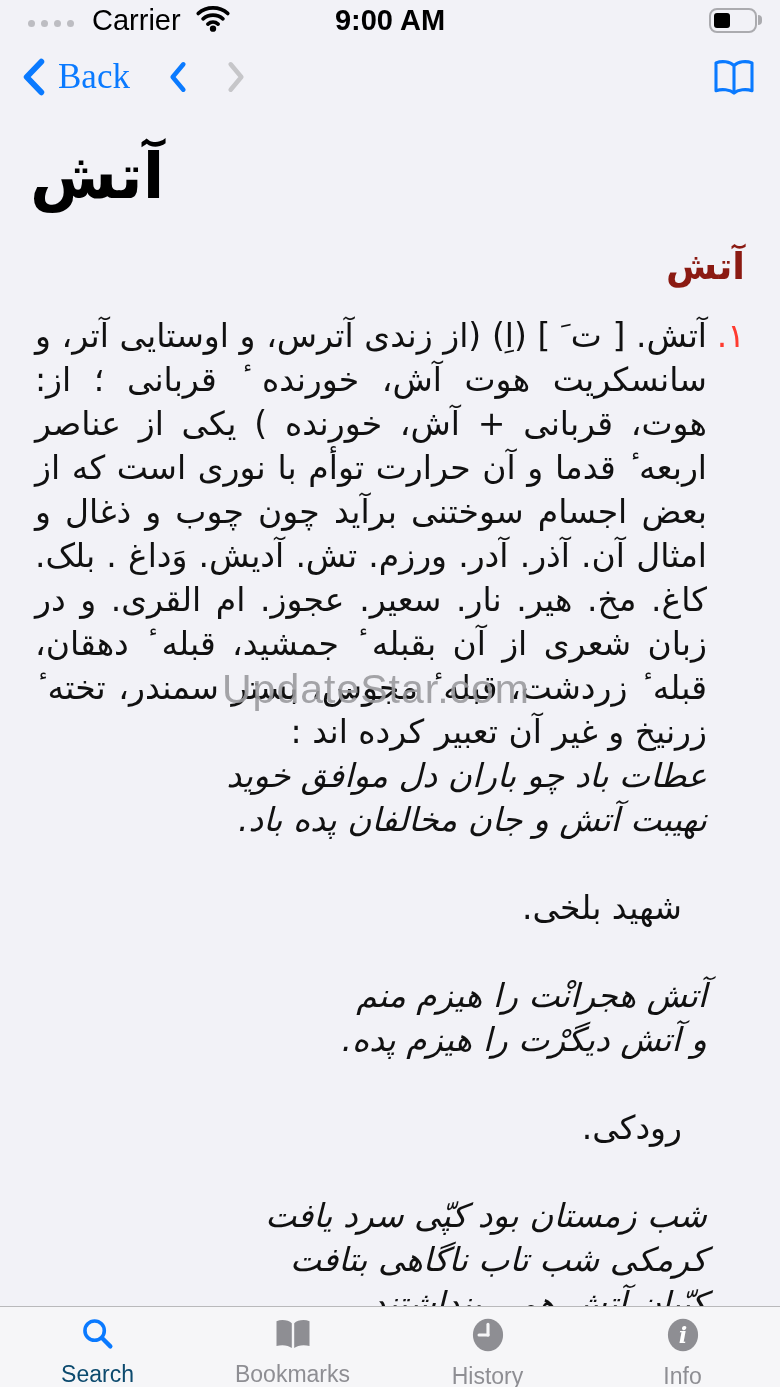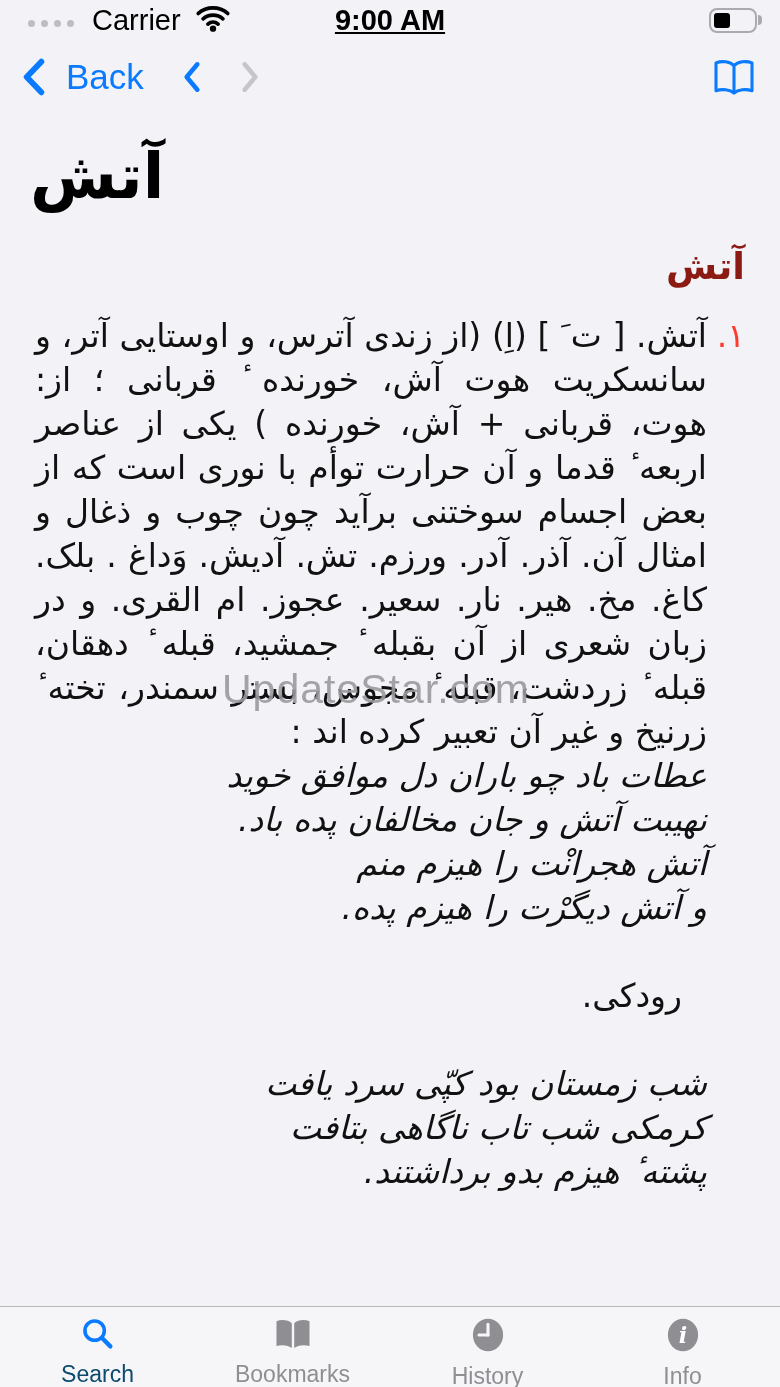--- a/index.html
+++ b/index.html
@@ -14,31 +14,31 @@
   .status-bar {
     height:40px; display:flex; align-items:center; position:relative;
     padding:12px 18px; font-size:28px; color:#000;
   }
   .signal-dots { display:flex; gap:6px; margin:6px 10px 0 10px; }
   .signal-dots i { width:7px; height:7px; border-radius:50%; background:#bdbdc2; display:block; }
   .carrier-label { font-size:29px; color:#000; margin:0 8px; }
   .wifi { margin:4px 6px 0 6px; }
   .status-time {
     position:absolute; left:0; right:0; text-align:center;
-    font-size:29px; font-weight:600; color:#000; pointer-events:none;text-decoration:underline;
+    font-size:29px; font-weight:600; color:#000; pointer-events:none;
   }
   .status-right { margin-left:auto; display:flex; align-items:center; z-index:2; }
   .battery { display:flex; align-items:center; }
   .battery-body { width:48px; height:25px; border:2px solid #ababaf; border-radius:8px; padding:3px; background:transparent; }
   .battery-fill { display:block; width:42%; height:100%; background:#000; border-radius:3px; }
   .battery-nub { width:4px; height:10px; background:#ababaf; border-radius:0 4px 4px 0; margin-left:1px; }
 
   
   .nav-bar { height:74px; display:flex; align-items:center; padding:0 22px; }
-  .back-button { display:flex; align-items:center; gap:20px; cursor:pointer; }
+  .back-button { display:flex; align-items:center; gap:12px; cursor:pointer;font-family:Liberation Serif, serif; }
   .back-label { color:#0a7aff; font-size:35px; }
   .nav-arrow { margin-left:38px; display:flex; align-items:center; cursor:pointer; }
   .nav-book { margin-left:auto; cursor:pointer; display:flex; align-items:center; }
 
   
   .large-title {
     margin:22px 30px 0 30px; font-size:63px; font-weight:bold; color:#000;
     direction:rtl; text-align:left; line-height:1.3;
     font-family:"DejaVu Sans", sans-serif;
   }
@@ -146,31 +146,33 @@
     <div class="entry-heading">آتش</div>
 
     <div class="entry-row">
       <div class="entry-num">۱.</div>
       <div class="entry-body">
         <div class="definition">آتش. [ ت َ ] (اِ) (از زندی آترس، و اوستایی آتر، و سانسکریت هوت آش، خورنده ٔ قربانی ؛ از: هوت، قربانی + آش، خورنده ) یکی از عناصر اربعه ٔ قدما و آن حرارت توأم با نوری است که از بعض اجسام سوختنی برآید چون چوب و ذغال و امثال آن. آذر. آدر. ورزم. تش. آدیش. وَداغ . بلک. کاغ. مخ. هیر. نار. سعیر. عجوز. ام القری. و در زبان شعری از آن بقبله ٔ جمشید، قبله ٔ دهقان، قبله ٔ زردشت، قبله ٔ مجوس، بستر سمندر، تخته ٔ زرنیخ و غیر آن تعبیر کرده اند :</div>
 
         <div class="poem-block">
           <div class="poem-line">عطات باد چو باران دل موافق خوید</div>
           <div class="poem-line">نهیبت آتش و جان مخالفان پده باد.</div>
+          <div class="attribution">شهید بلخی.</div>
         </div>
 
         <div class="poem-block">
           <div class="poem-line">آتش هجرانْت را هیزم منم</div>
           <div class="poem-line">و آتش دیگرْت را هیزم پده.</div>
           <div class="attribution">رودکی.</div>
         </div>
 
         <div class="poem-block">
           <div class="poem-line">شب زمستان بود کپّی سرد یافت</div>
           <div class="poem-line">کرمکی شب تاب ناگاهی بتافت</div>
+          <div class="poem-line">کپّیان آتش همی پنداشتند</div>
           <div class="poem-line">پشته ٔ هیزم بدو برداشتند.</div>
         </div>
       </div>
     </div>
   </div>
 
   <div class="watermark">UpdateStar.com</div>
 
   <div class="tab-bar">
 

